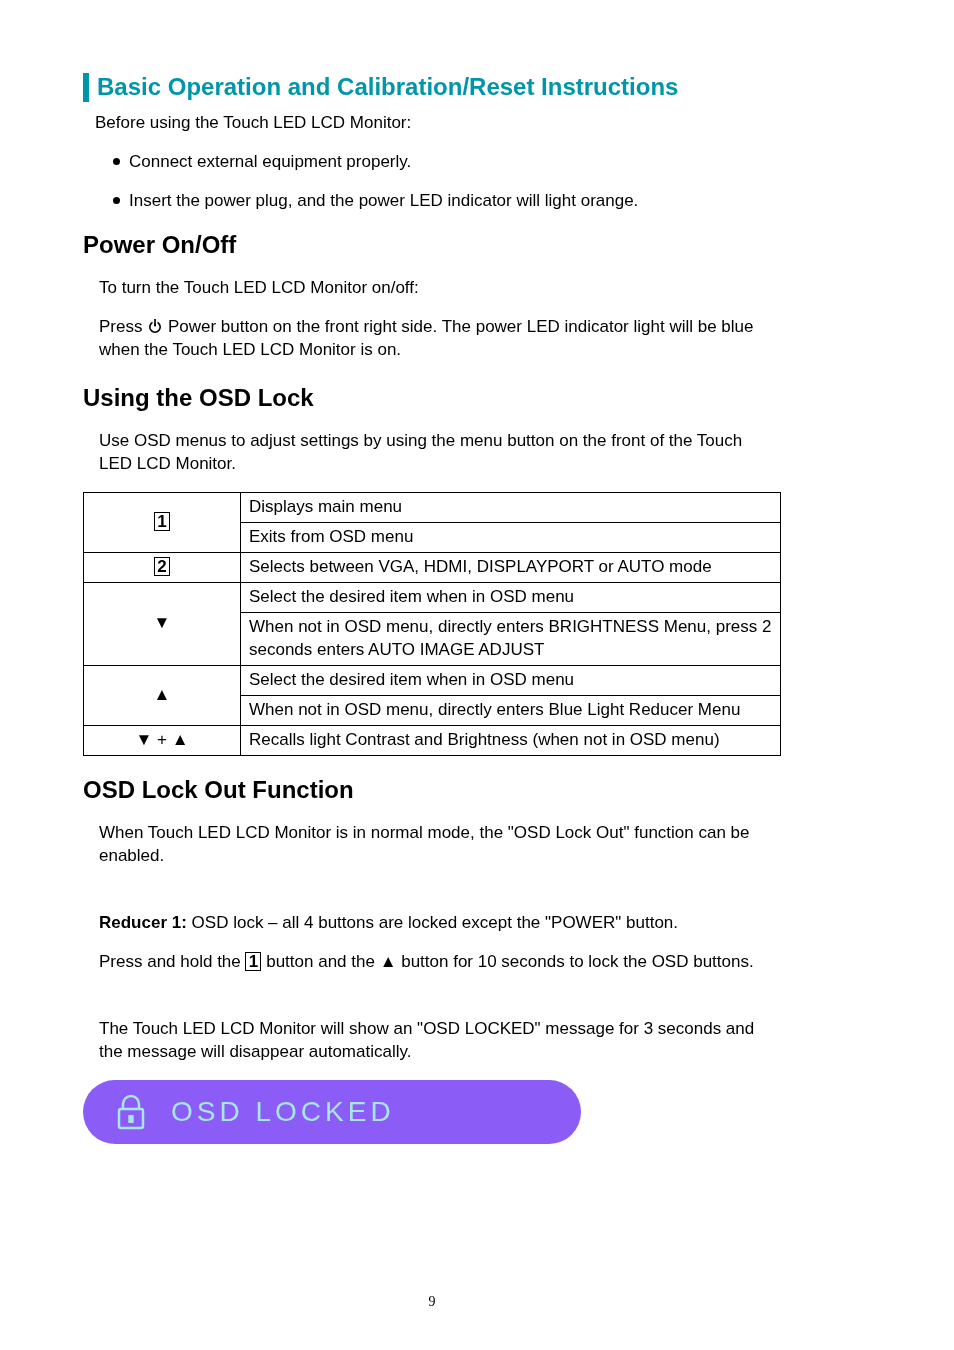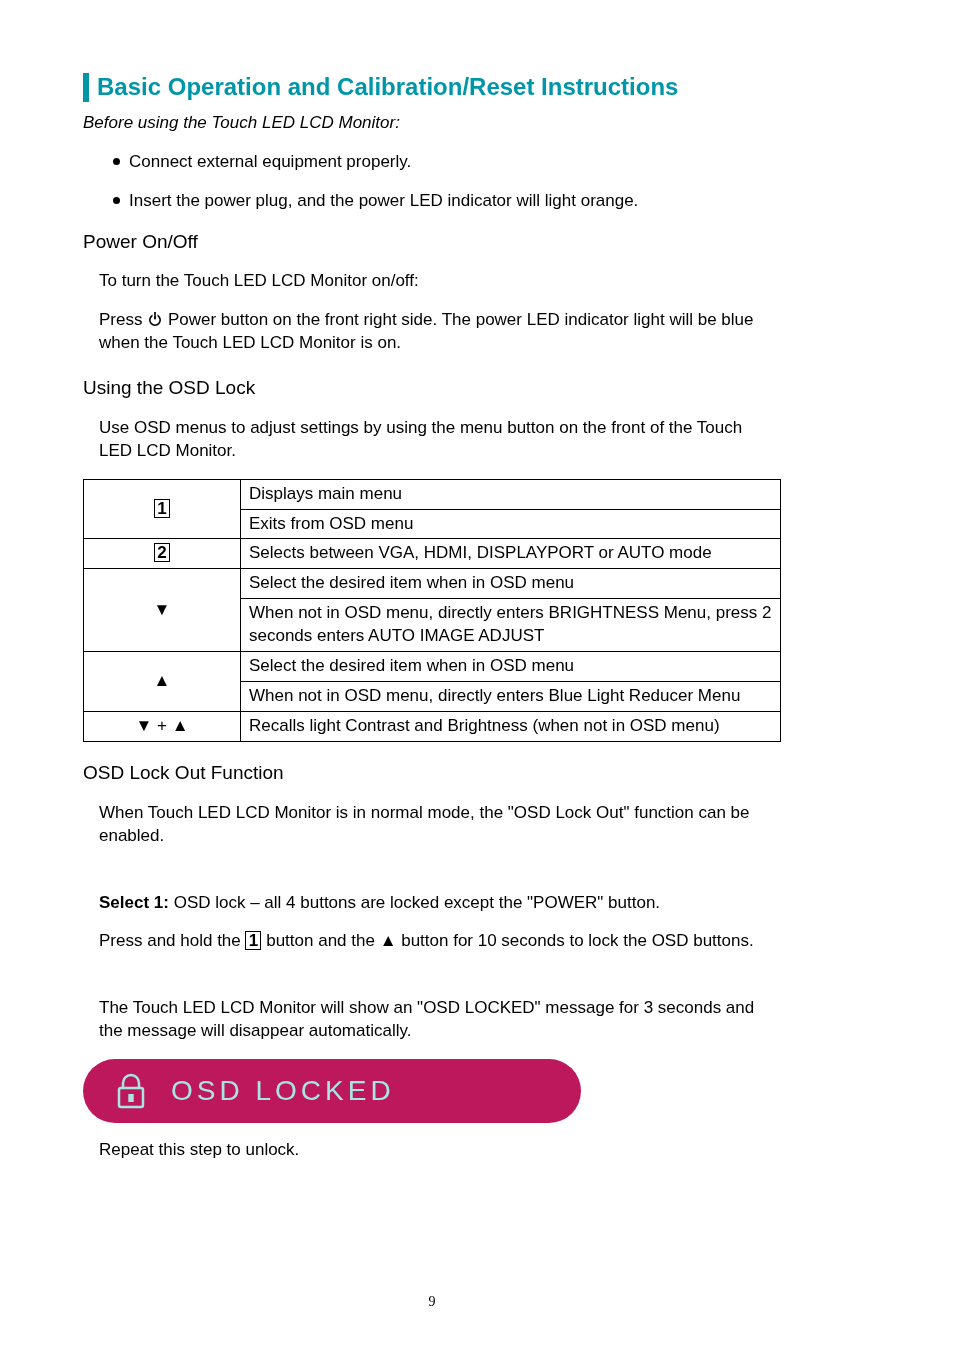--- a/index.html
+++ b/index.html
@@ -23,21 +23,21 @@
   }
   .h1 {
     font-size: 24px;
     font-weight: 700;
     color: #0096a9;
     margin: 0 0 10px 0;
     border-left: 6px solid #0096a9;
     padding-left: 8px;
     line-height: 1.2;
   }
-  .intro { margin: 0 0 2px 0; font-style: italic; }
+  .intro { margin: 0 0 2px 12px; }
   ul.bullets {
     list-style: none;
     margin: 2px 0 10px 0;
     padding: 0 0 0 14px;
   }
   ul.bullets li {
     position: relative;
     padding-left: 16px;
     margin: 16px;
     line-height: 1.35;
@@ -46,22 +46,22 @@
     content: "";
     position: absolute;
     left: 0;
     top: 7px;
     width: 7px;
     height: 7px;
     background: #000;
     border-radius: 50%;
   }
   .h2 {
-    font-size: 19px;
-    font-weight: 400;
+    font-size: 24px;
+    font-weight: 700;
     margin: 16px 0 0 0;
   }
   p { margin: 0; }
   .para { margin: 16px; }
   table.osd {
     border-collapse: collapse;
     width: 100%;
     margin-top: 2px;
   }
   table.osd td {
@@ -84,21 +84,21 @@
     font-weight: 700;
     text-align: center;
   }
   .bold { font-weight: 700; }
   .power-svg { vertical-align: -2px; }
   .locked-banner {
     margin: 14px 0 10px 0;
     width: 498px;
     height: 64px;
     border-radius: 32px;
-    background: #be185d;
+    background: #8b5cf6;
     display: flex;
     align-items: center;
     padding-left: 30px;
     box-sizing: border-box;
   }
   .locked-banner .lock-icon {
     margin-right: 22px;
   }
   .locked-banner .text {
     color: #a8e6e6;
@@ -189,36 +189,35 @@
     </tr>
   </tbody>
     </table>
 
   <h2 class="h2" style="margin-top:18px">OSD Lock Out Function</h2>
   <p class="para">When Touch LED LCD Monitor is in normal mode, the "OSD Lock Out" function can be enabled.</p>
 
   <div class="gap-md"></div>
 
   <p class="para">
-    <span class="bold">Select 1: </span><span>OSD lock – all 4 buttons are locked except the "POWER" button.</span>
+    <span class="bold">Reducer 1: </span><span>OSD lock – all 4 buttons are locked except the "POWER" button.</span>
   </p>
   <p class="para">
     <span>Press and hold the </span><span class="boxed">1</span><span> button and the </span><span>▲</span><span> button for 10 seconds to lock the OSD buttons.</span>
   </p>
 
   <div class="gap-md"></div>
 
   <p class="para">The Touch LED LCD Monitor will show an "OSD LOCKED" message for 3 seconds and the message will disappear automatically.</p>
 
   <div class="locked-banner">
     <svg class="lock-icon" width="36" height="38" viewBox="0 0 36 38">
       <path d="M10 16 v-5 a8 8 0 0 1 16 0 v5" fill="none" stroke="#a8e6e6" stroke-width="2.5"></path>
       <rect x="6" y="16" width="24" height="19" rx="2" fill="none" stroke="#a8e6e6" stroke-width="2.5"></rect>
       <rect x="15.3" y="22" width="5.4" height="8" fill="#a8e6e6"></rect>
     </svg>
     <span class="text">OSD  LOCKED</span>
   </div>
 
-  <p class="para">Repeat this step to unlock.</p>
 
   <div class="pgnum">9</div>
 
 </div>
 
 </body></html>

